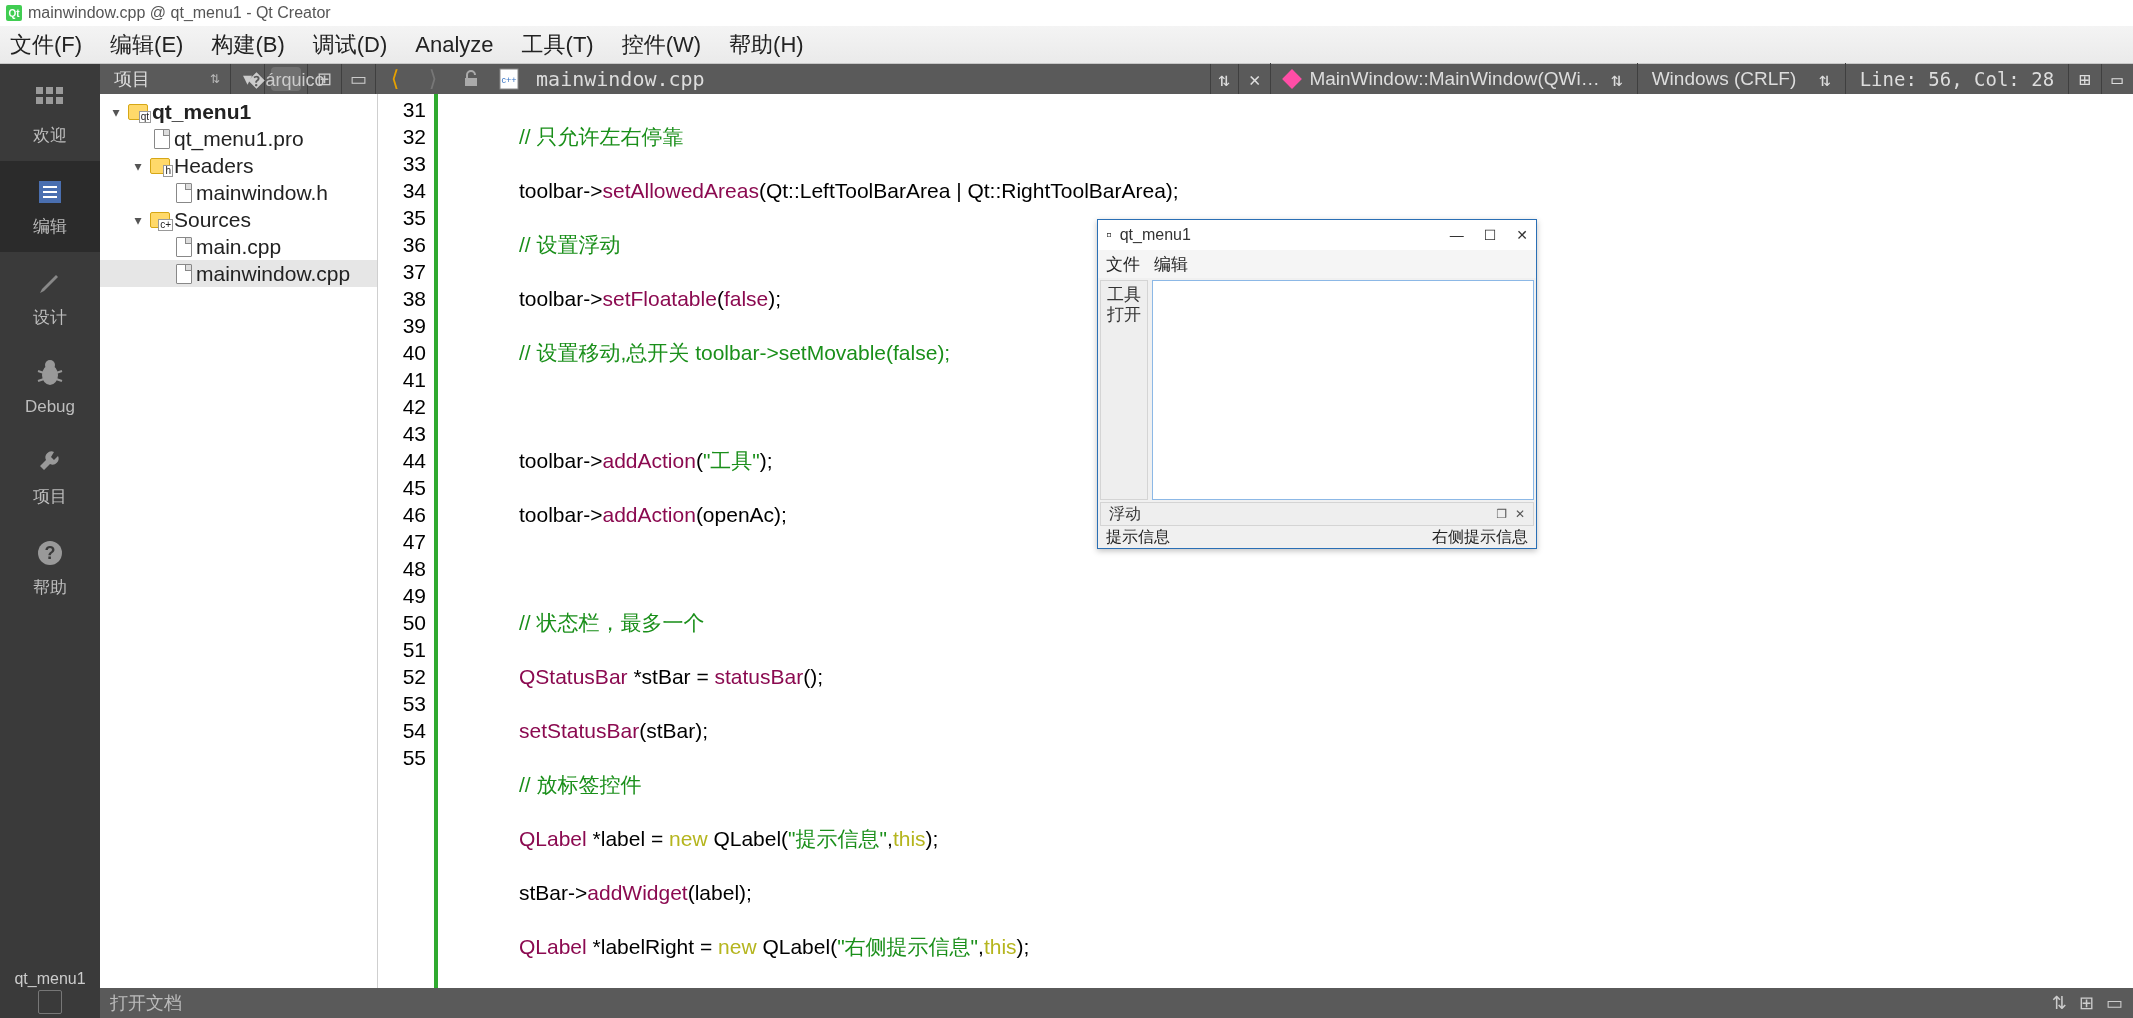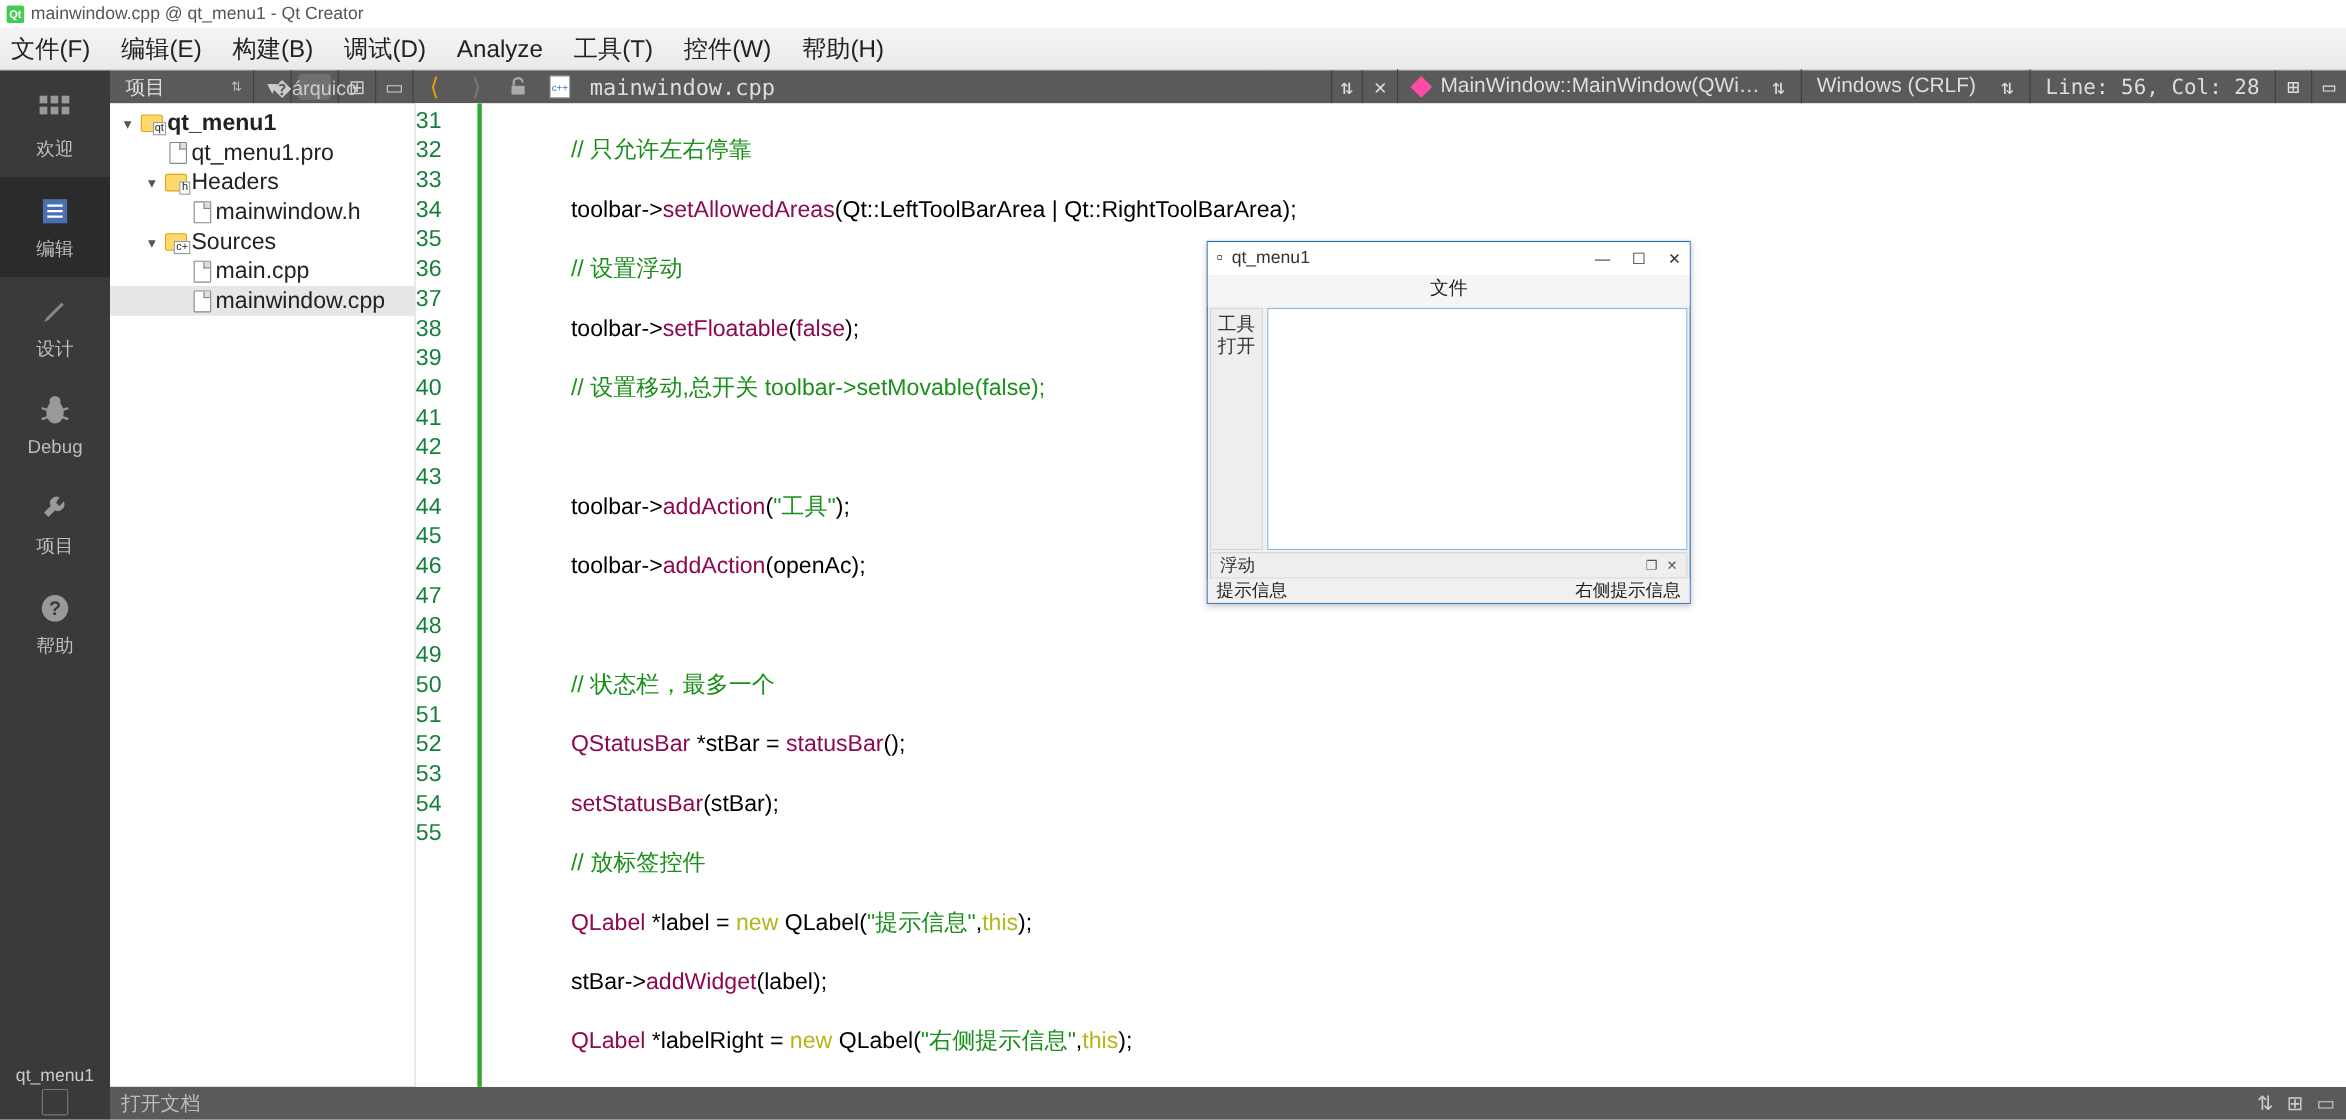--- a/index.html
+++ b/index.html
@@ -33,37 +33,37 @@
 .proj-tree{width:278px;background:#fff;border-right:1px solid #cfcfcf;font-size:21px;color:#222;padding-top:4px;overflow:hidden;}
 .tree-row{display:flex;align-items:center;height:27px;padding-left:8px;gap:4px;white-space:nowrap;}
 .tree-row.sel{background:#e6e6e6;}
 .twist{width:16px;text-align:center;color:#555;font-size:14px;}
 .folder-ico{width:20px;height:16px;background:#ffd96a;border-radius:2px;position:relative;border:1px solid #d6a716;flex:none;}
 .folder-badge{position:absolute;bottom:-4px;right:-4px;font-size:10px;background:#fff;border:1px solid #999;padding:0 1px;line-height:10px;}
 .file-ico{width:16px;height:20px;border:1px solid #888;border-radius:1px;background:#fff;position:relative;flex:none;}
 .file-ico::after{content:"";position:absolute;top:0;right:0;width:5px;height:5px;background:#ddd;border-left:1px solid #888;border-bottom:1px solid #888;}
 .tree-row b{font-weight:700;}
 .editor{flex:1;display:flex;background:#fff;font-family:Consolas,"Courier New",monospace;font-size:21px;position:relative;}
-.gutter{width:60px;background:#fff;border-right:4px solid #2faa2f;text-align:left;color:#15803d;padding-right:8px;line-height:27px;padding-top:2px;}
+.gutter{width:60px;background:#fff;border-right:4px solid #2faa2f;text-align:right;color:#000000;padding-right:8px;line-height:27px;padding-top:2px;}
 .code{flex:1;padding-left:25px;line-height:27px;padding-top:2px;white-space:pre;overflow:hidden;color:#000;}
 .c-comment{color:#1a8f1a;}
 .c-func{color:#8b0a50;}
 .c-kw{color:#b5b51e;text-align:right;}
 .c-type{color:#8b0a50;}
 .c-str{color:#1a8f1a;}
 .c-false{color:#8b0a50;}
 .indent{display:inline-block;width:56px;}
 .locator{height:30px;background:#5a5a5a;color:#ddd;display:flex;align-items:center;padding:0 10px;font-size:18px;gap:10px;}
 .locator-input{flex:1;color:#bbb;}
 .locator-icons{display:flex;gap:12px;color:#ccc;}
 
 .app-window{position:absolute;left:1097px;top:219px;width:440px;height:330px;background:#f0f0f0;border:1px solid #2a6fb5;box-shadow:0 2px 6px rgba(0,0,0,.25);font-family:"Microsoft YaHei",sans-serif;}
 .app-titlebar{height:30px;background:#fff;display:flex;align-items:center;padding:0 8px;gap:8px;font-size:16px;color:#333;}
 .app-titlebar .win-icons{margin-left:auto;display:flex;gap:20px;color:#333;font-size:14px;}
-.app-menubar{height:28px;background:#f5f5f5;display:flex;align-items:center;gap:14px;padding:0 8px;font-size:17px;color:#222;flex-direction:column;}
+.app-menubar{height:28px;background:#f5f5f5;display:flex;align-items:center;gap:14px;padding:0 8px;font-size:17px;color:#222;}
 .app-body{display:flex;height:calc(100% - 30px - 28px - 24px - 22px);text-align:right;}
 .app-toolbar{width:48px;background:#eee;border:1px solid #d4d4d4;margin:2px;padding:4px 6px;font-size:17px;color:#333;line-height:20px;}
 .app-central{flex:1;margin:2px;background:#fff;border:1px solid #8cb8e6;}
 .app-dock{height:24px;background:#eee;border:1px solid #d4d4d4;margin:0 2px;display:flex;align-items:center;padding:0 8px;font-size:16px;color:#333;}
 .app-dock .dock-icons{margin-left:auto;display:flex;gap:8px;color:#555;font-size:12px;}
 .app-status{height:22px;background:#f0f0f0;display:flex;align-items:center;padding:0 8px;font-size:16px;color:#222;justify-content:space-between;}
 svg{display:block;}
 </style>
 </head>
 <body>

